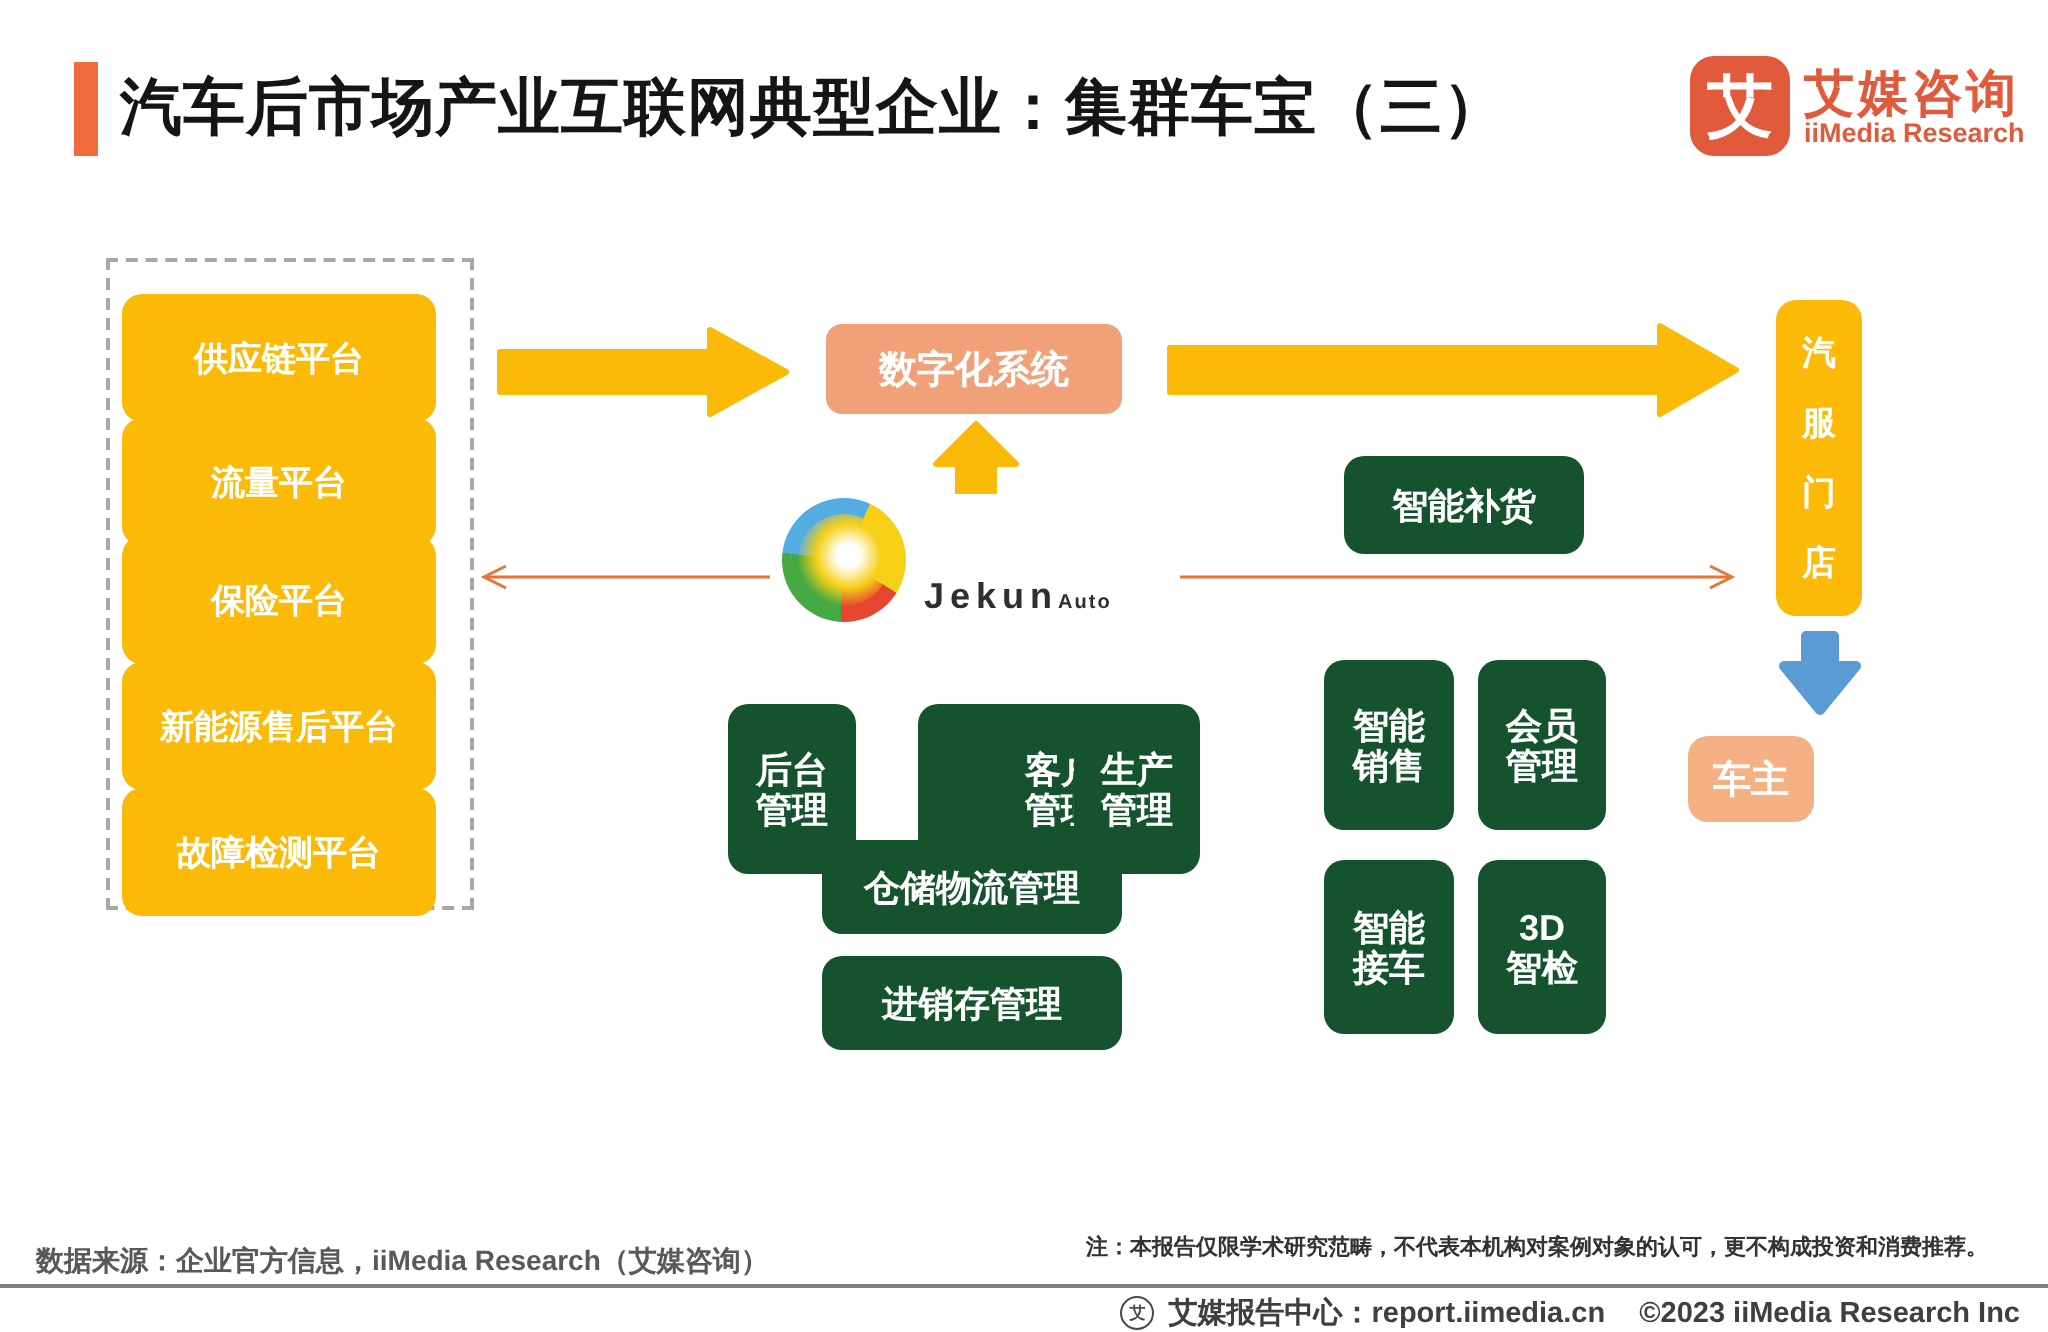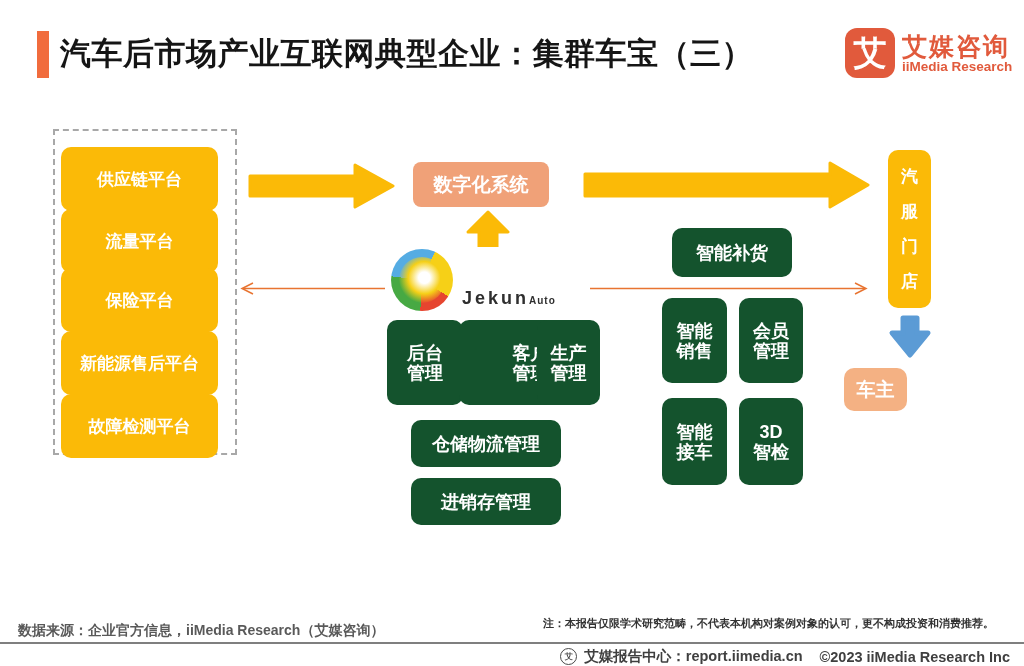--- a/index.html
+++ b/index.html
@@ -17,37 +17,37 @@
     display:flex;align-items:center;justify-content:center;color:#fff;font-size:33px;font-weight:bold;}
   .logo-cn{left:902px;top:30px;font-size:25px;font-weight:bold;color:#E15A3C;letter-spacing:2px;white-space:nowrap;}
   .logo-en{left:902px;top:59px;font-size:13.5px;font-weight:bold;color:#E15A3C;white-space:nowrap;}
   
   .node{position:absolute;border-radius:10px;color:#fff;font-weight:bold;
     display:flex;align-items:center;justify-content:center;text-align:center;z-index:2;}
   .yellow{background:#FBBA07;}
   .orange{background:#14532d;}
   .salmon{background:#F0A178;}
   .lsalmon{background:#F4B183;}
-  .two-line{flex-direction:column;gap:2px;line-height:1;font-size:18px;}
+  .two-line{flex-direction:column;gap:2px;line-height:1;font-size:18px;margin-top:32px;}
   
   .dashed-group{left:53px;top:129px;width:180px;height:322px;border:2px dashed #A8A8A8;z-index:1;}
   .platform{left:61px;width:157px;height:64px;font-size:17px;}
   
   .flow-layer{left:0;top:0;width:1024px;height:666px;z-index:1;pointer-events:none;}
   
-  .digital{left:413px;top:162px;width:136px;height:45px;font-size:19px;border-radius:8px;}
+  .digital{left:413px;top:162px;width:148px;height:45px;font-size:19px;border-radius:8px;}
   .brand-group{left:385px;top:247px;width:205px;height:68px;background:#fff;z-index:2;}
   .globe{position:absolute;left:6px;top:2px;width:62px;height:62px;border-radius:50%;
     background:conic-gradient(from -40deg,#55ACE3 0 18%,#F6D017 18% 45%,#E6452F 45% 62%,#47A943 62% 88%,#55ACE3 88% 100%);}
   .globe-core{position:absolute;left:8px;top:8px;width:46px;height:46px;border-radius:50%;
     background:radial-gradient(circle at 55% 45%, #ffffff 0 16%, #F6D017 45%, rgba(246,208,23,0) 72%);}
   .brand-cn{position:absolute;left:74px;top:8px;font-size:27px;font-weight:bold;color:#222;letter-spacing:2px;white-space:nowrap;}
   .brand-en{position:absolute;left:77px;top:41px;font-size:18px;font-weight:bold;color:#2F2F2F;letter-spacing:3px;white-space:nowrap;}
   .brand-en-suffix{font-size:10px;letter-spacing:1px;}
-  .bo1{left:387px;top:320px;width:76px;height:85px;}
+  .bo1{left:364px;top:320px;width:64px;height:85px;}
   .bo2{left:459px;top:320px;width:63px;height:85px;padding-left:40px;}
   .bo3{left:537px;top:320px;width:63px;height:85px;}
   .warehouse{left:411px;top:420px;width:150px;height:47px;font-size:18px;}
   .inventory{left:411px;top:478px;width:150px;height:47px;font-size:18px;}
   
   .replenish{left:672px;top:228px;width:120px;height:49px;font-size:18px;}
   .g1{left:662px;top:298px;width:65px;height:85px;}
   .g2{left:739px;top:298px;width:64px;height:85px;}
   .g3{left:662px;top:398px;width:65px;height:87px;}
   .g4{left:739px;top:398px;width:64px;height:87px;}

